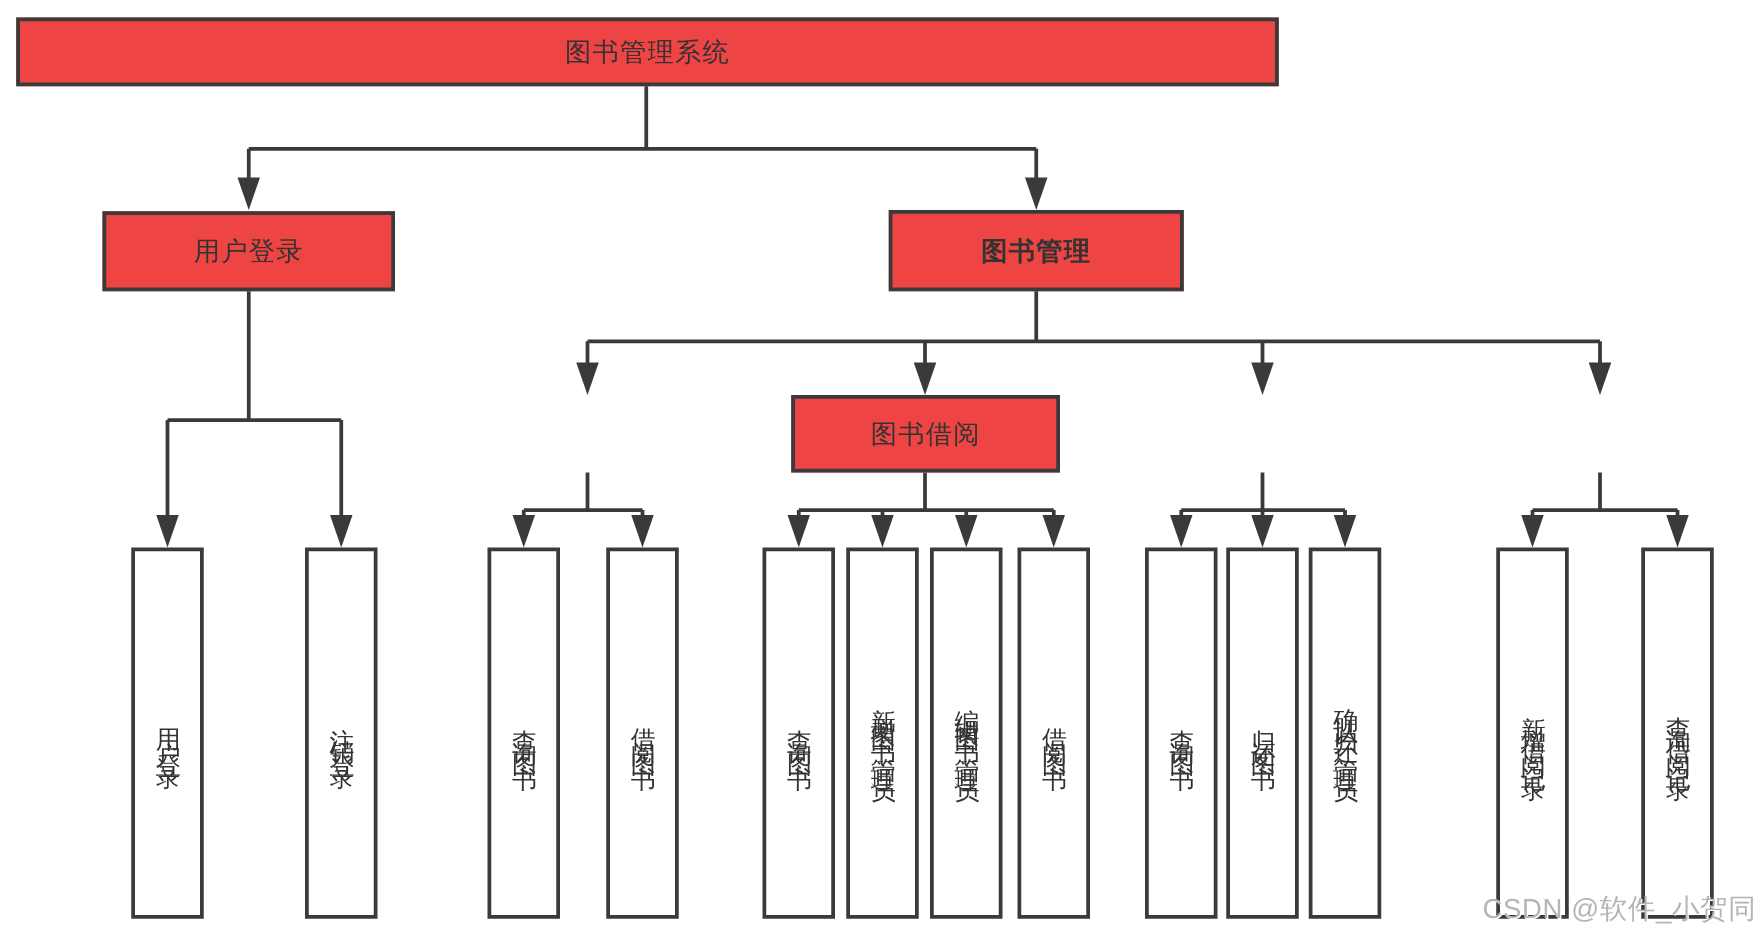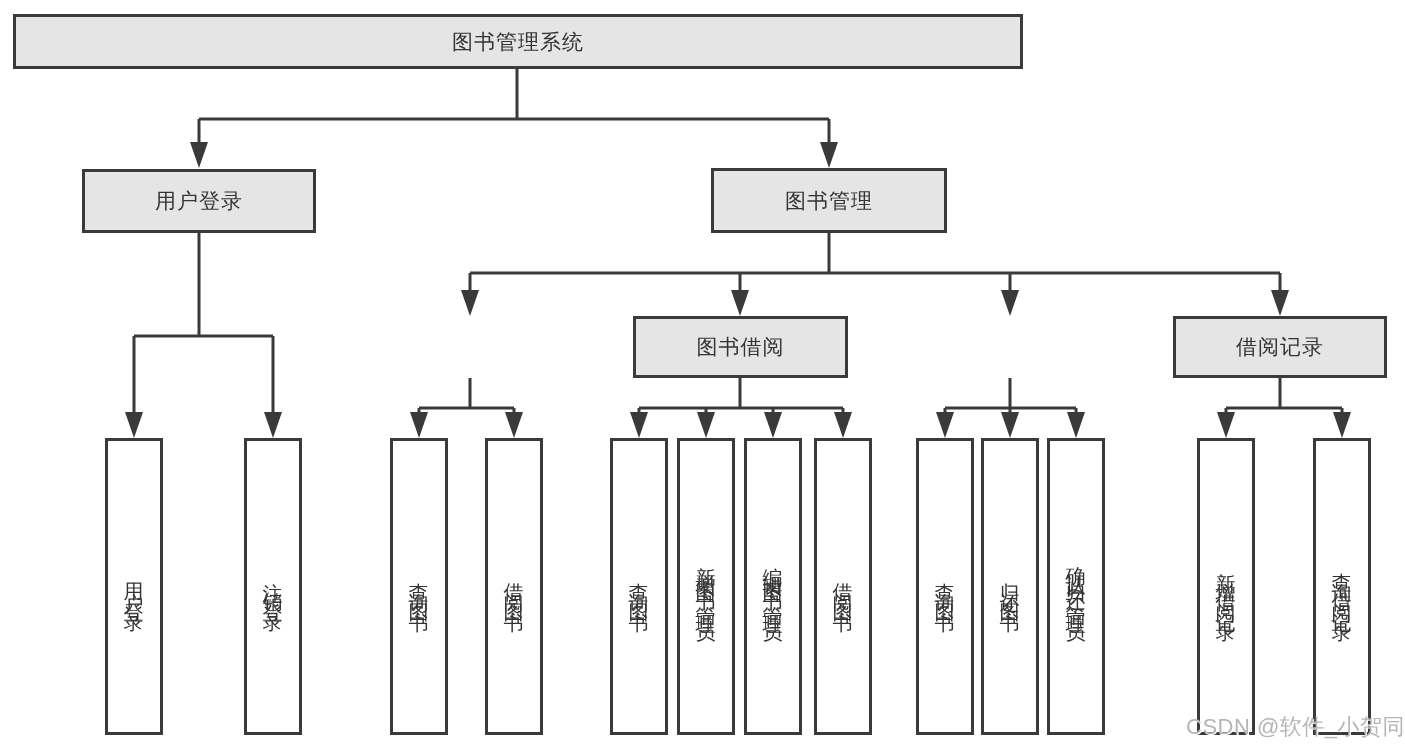--- a/index.html
+++ b/index.html
@@ -22,21 +22,21 @@
     pointer-events:none;
   }
   svg.connectors .ln path{
     fill:none;stroke:var(--line);stroke-width:3;
   }
   svg.connectors .ah polygon{
     fill:var(--line);stroke:none;
   }
   .hbox{
     position:absolute;
-    background:#e5e5e5;
+    background:#ef4444;
     border:3px solid var(--line);
     display:flex;align-items:center;justify-content:center;
     font-size:21px;letter-spacing:1px;
     color:var(--text);
     box-sizing:border-box;
     white-space:nowrap;
   }
   .vbox{
     position:absolute;
     top:438px;width:58px;height:297px;
@@ -103,24 +103,23 @@
       <polygon points="1001,412 1019,412 1010,438"></polygon>
       <polygon points="1067,412 1085,412 1076,438"></polygon>
       <polygon points="1217,412 1235,412 1226,438"></polygon>
       <polygon points="1333,412 1351,412 1342,438"></polygon>
     </g>
   </svg>
 
   <div class="hbox" style="left:13px;top:14px;width:1010px;height:55px;">图书管理系统</div>
 
   <div class="hbox" style="left:82px;top:169px;width:234px;height:64px;">用户登录</div>
-  <div class="hbox" style="left:711px;top:168px;width:236px;height:65px;">图书管理</div>
+  <div class="hbox" style="left:711px;top:168px;width:236px;height:65px;font-weight:bold;">图书管理</div>
 
   <div class="hbox" style="left:633px;top:316px;width:215px;height:62px;">图书借阅</div>
-  <div class="hbox" style="left:1173px;top:316px;width:214px;height:62px;">借阅记录</div>
 
   <div class="vbox" style="left:105px;">用户登录</div>
   <div class="vbox" style="left:244px;">注销登录</div>
 
   <div class="vbox" style="left:390px;">查询图书</div>
   <div class="vbox" style="left:485px;">借阅图书</div>
 
   <div class="vbox" style="left:610px;">查询图书</div>
   <div class="vbox long" style="left:677px;">新增图书（管理员）</div>
   <div class="vbox long" style="left:744px;">编辑图书（管理员）</div>

